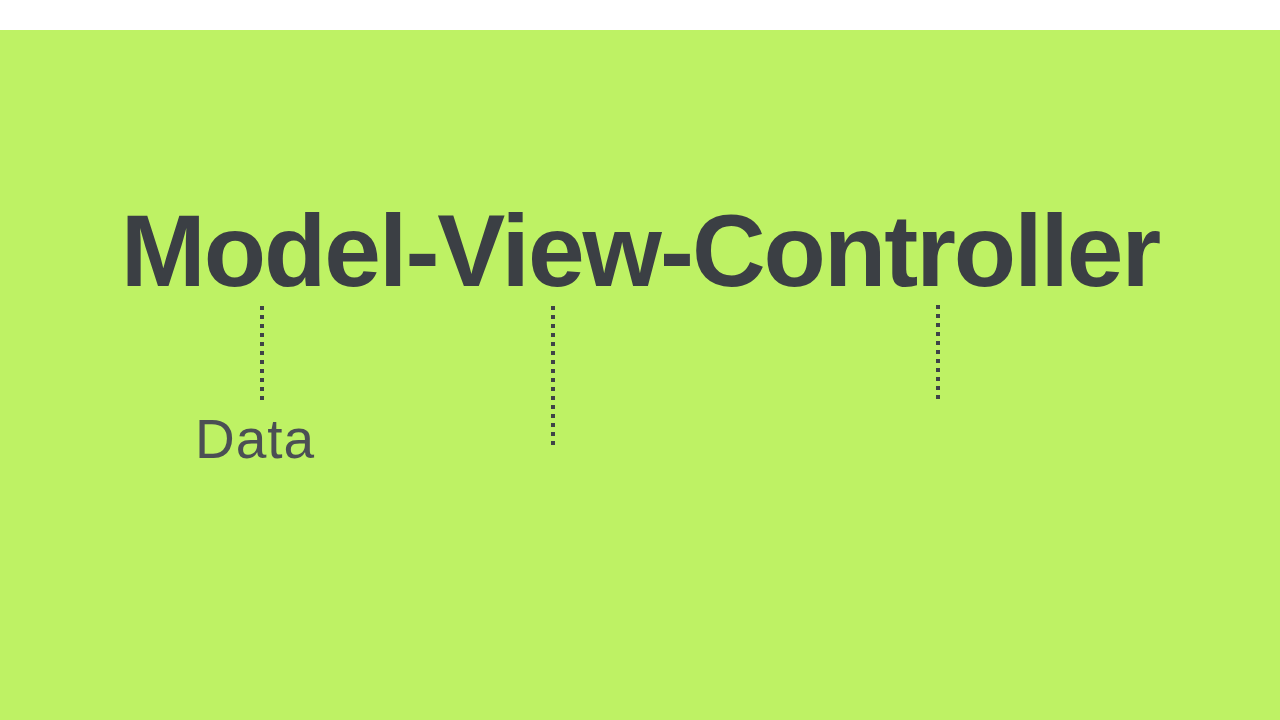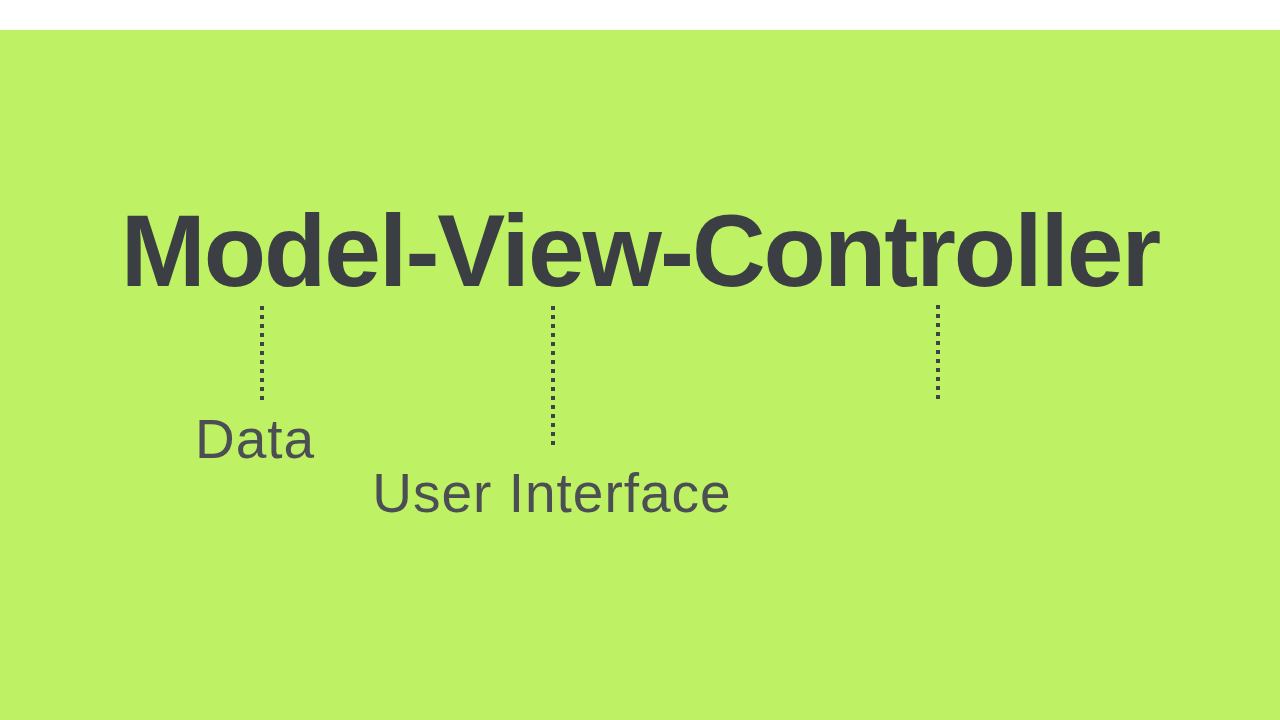--- a/index.html
+++ b/index.html
@@ -66,16 +66,15 @@
   <h1 class="title">Model-View-Controller</h1>
 
   <div class="connector connector-model"></div>
 
   <div class="connector connector-view"></div>
 
   <div class="connector connector-controller"></div>
 
   <div class="annotation-label label-data">Data</div>
 
-  <div class="annotation-label label-view">User Interface</div>
 
 
 </div>
 
 </body></html>

